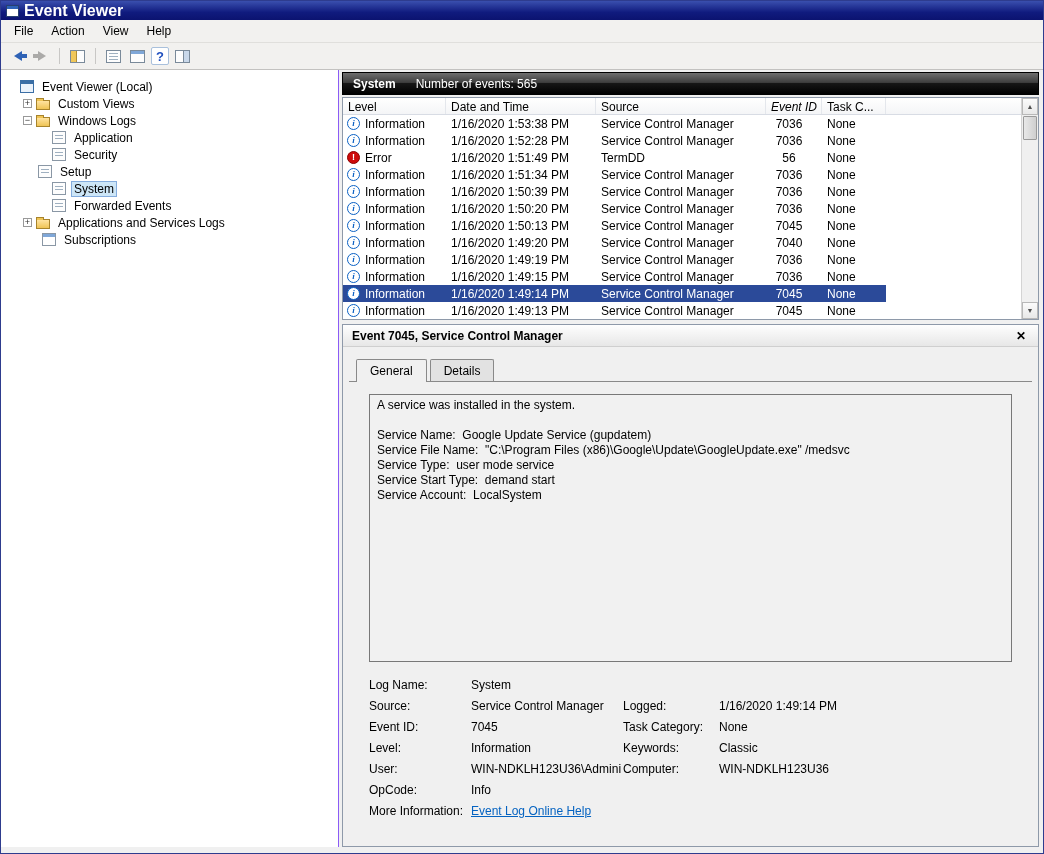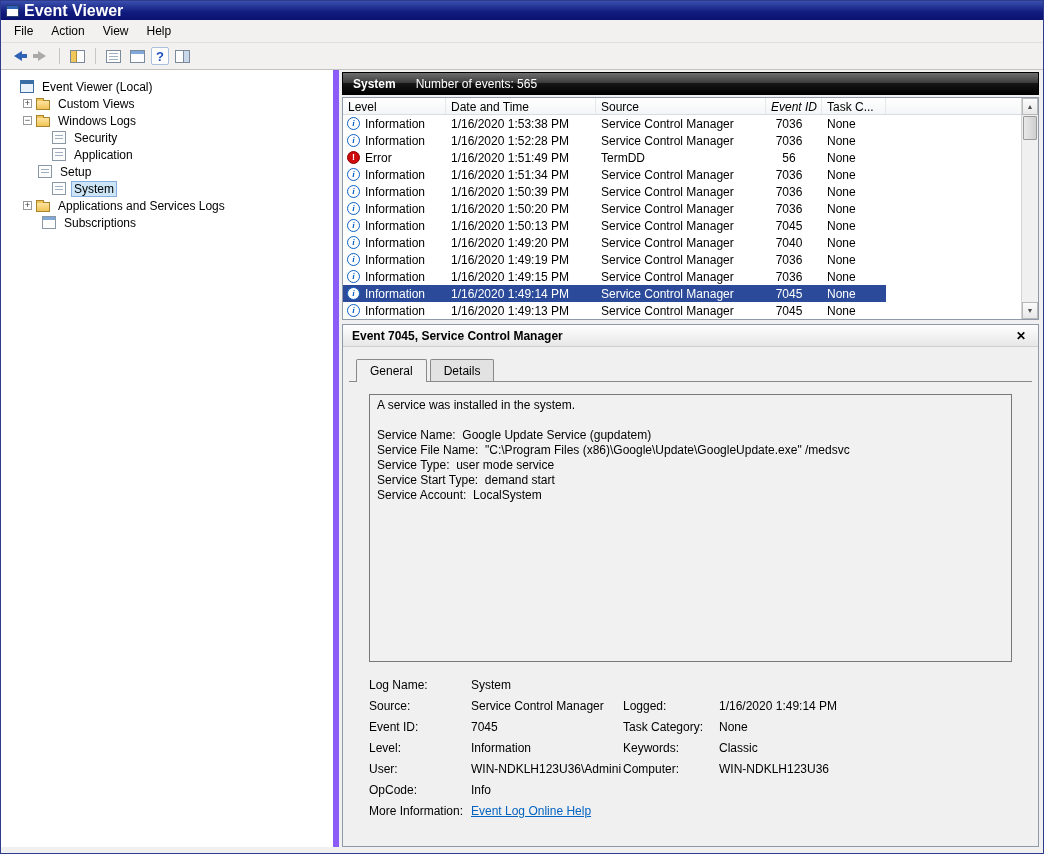--- a/index.html
+++ b/index.html
@@ -30,21 +30,21 @@
   .tb-show-console-tree .tb-doc::before { content: ''; position: absolute; left: 0; top: 0; bottom: 0; width: 5px; background: #F0C75A; border-right: 1px solid #B08D35; }
   .tb-export-list .tb-doc::before { content: ''; position: absolute; left: 2px; right: 2px; top: 2px; height: 1px; background: #9FB0C0; box-shadow: 0 3px 0 #9FB0C0, 0 6px 0 #9FB0C0; }
   .tb-properties .tb-doc::before { content: ''; position: absolute; top: 0; left: 0; right: 0; height: 3px; background: #7FA7D8; }
   .tb-action-pane .tb-doc::before { content: ''; position: absolute; top: 0; right: 0; bottom: 0; width: 5px; background: #C9D8EA; border-left: 1px solid #7A8A9A; }
   .tb-help { color: #1F4FBF; font-weight: bold; font-size: 13px; border: 1px solid #A9C0DC; background: #fff; width: 18px; height: 18px; border-radius: 2px; }
 
   
   .main { flex: 1; display: flex; min-height: 0; padding-bottom: 6px; }
 
   
-  .tree-pane { width: 338px; flex: none; background: #fff; border-right: 6px solid #8b5cf6; padding-top: 8px; overflow: hidden; }
+  .tree-pane { width: 338px; flex: none; background: #fff; border-right: 1px solid #8b5cf6; padding-top: 8px; overflow: hidden; }
   .tree-item { height: 17px; display: flex; align-items: center; white-space: nowrap; }
   .expander { width: 9px; height: 9px; border: 1px solid #999; background: #fff; font-size: 9px; line-height: 7px; text-align: center; color: #333; margin-right: 4px; flex: none; }
   .tslot { width: 13px; flex: none; display: flex; justify-content: flex-start; align-items: center; }
   .ticon { width: 14px; height: 13px; margin-right: 5px; flex: none; position: relative; }
   .ticon.event-viewer { background: #EAF2FB; border: 1px solid #3A6EA5; }
   .ticon.event-viewer::before { content: ''; position: absolute; top: 0; left: 0; right: 0; height: 3px; background: #3A6EA5; }
   .ticon.folder { background: linear-gradient(#FFE3A0, #EFC455); border: 1px solid #A8842C; margin-top: 2px; height: 10px; }
   .ticon.folder::before { content: ''; position: absolute; top: -3px; left: -1px; width: 6px; height: 2px; background: #EFC455; border: 1px solid #A8842C; border-bottom: none; }
   .ticon.log { background: #FDFDFD; border: 1px solid #8A97A5; }
   .ticon.log::before { content: ''; position: absolute; left: 2px; right: 2px; top: 3px; height: 1px; background: #9FB0C0; box-shadow: 0 3px 0 #9FB0C0; }
@@ -147,36 +147,41 @@
         <div class="tree-item" style="padding-left: 22px;">
           <div class="tslot">
             <div class="expander">−</div>
           </div>
           <div class="ticon folder"></div>
           <div class="tlabel">Windows Logs</div>
         </div>
         <div class="tree-item" style="padding-left: 38px;">
           <div class="tslot"></div>
           <div class="ticon log"></div>
+          <div class="tlabel">Application</div>
+        </div>
+        <div class="tree-item" style="padding-left: 38px;">
+          <div class="tslot"></div>
+          <div class="ticon log"></div>
           <div class="tlabel">Security</div>
         </div>
+        <div class="tree-item" style="padding-left: 24px;">
+          <div class="tslot"></div>
+          <div class="ticon log"></div>
+          <div class="tlabel">Setup</div>
+        </div>
+        <div class="tree-item selected" style="padding-left: 38px;">
+          <div class="tslot"></div>
+          <div class="ticon log"></div>
+          <div class="tlabel">System</div>
+        </div>
         <div class="tree-item" style="padding-left: 38px;">
           <div class="tslot"></div>
           <div class="ticon log"></div>
-          <div class="tlabel">Application</div>
-        </div>
-        <div class="tree-item" style="padding-left: 24px;">
-          <div class="tslot"></div>
-          <div class="ticon log"></div>
-          <div class="tlabel">Setup</div>
-        </div>
-        <div class="tree-item selected" style="padding-left: 38px;">
-          <div class="tslot"></div>
-          <div class="ticon log"></div>
-          <div class="tlabel">System</div>
+          <div class="tlabel">Forwarded Events</div>
         </div>
         <div class="tree-item" style="padding-left: 22px;">
           <div class="tslot">
             <div class="expander">+</div>
           </div>
           <div class="ticon folder"></div>
           <div class="tlabel">Applications and Services Logs</div>
         </div>
         <div class="tree-item" style="padding-left: 28px;">
           <div class="tslot"></div>

